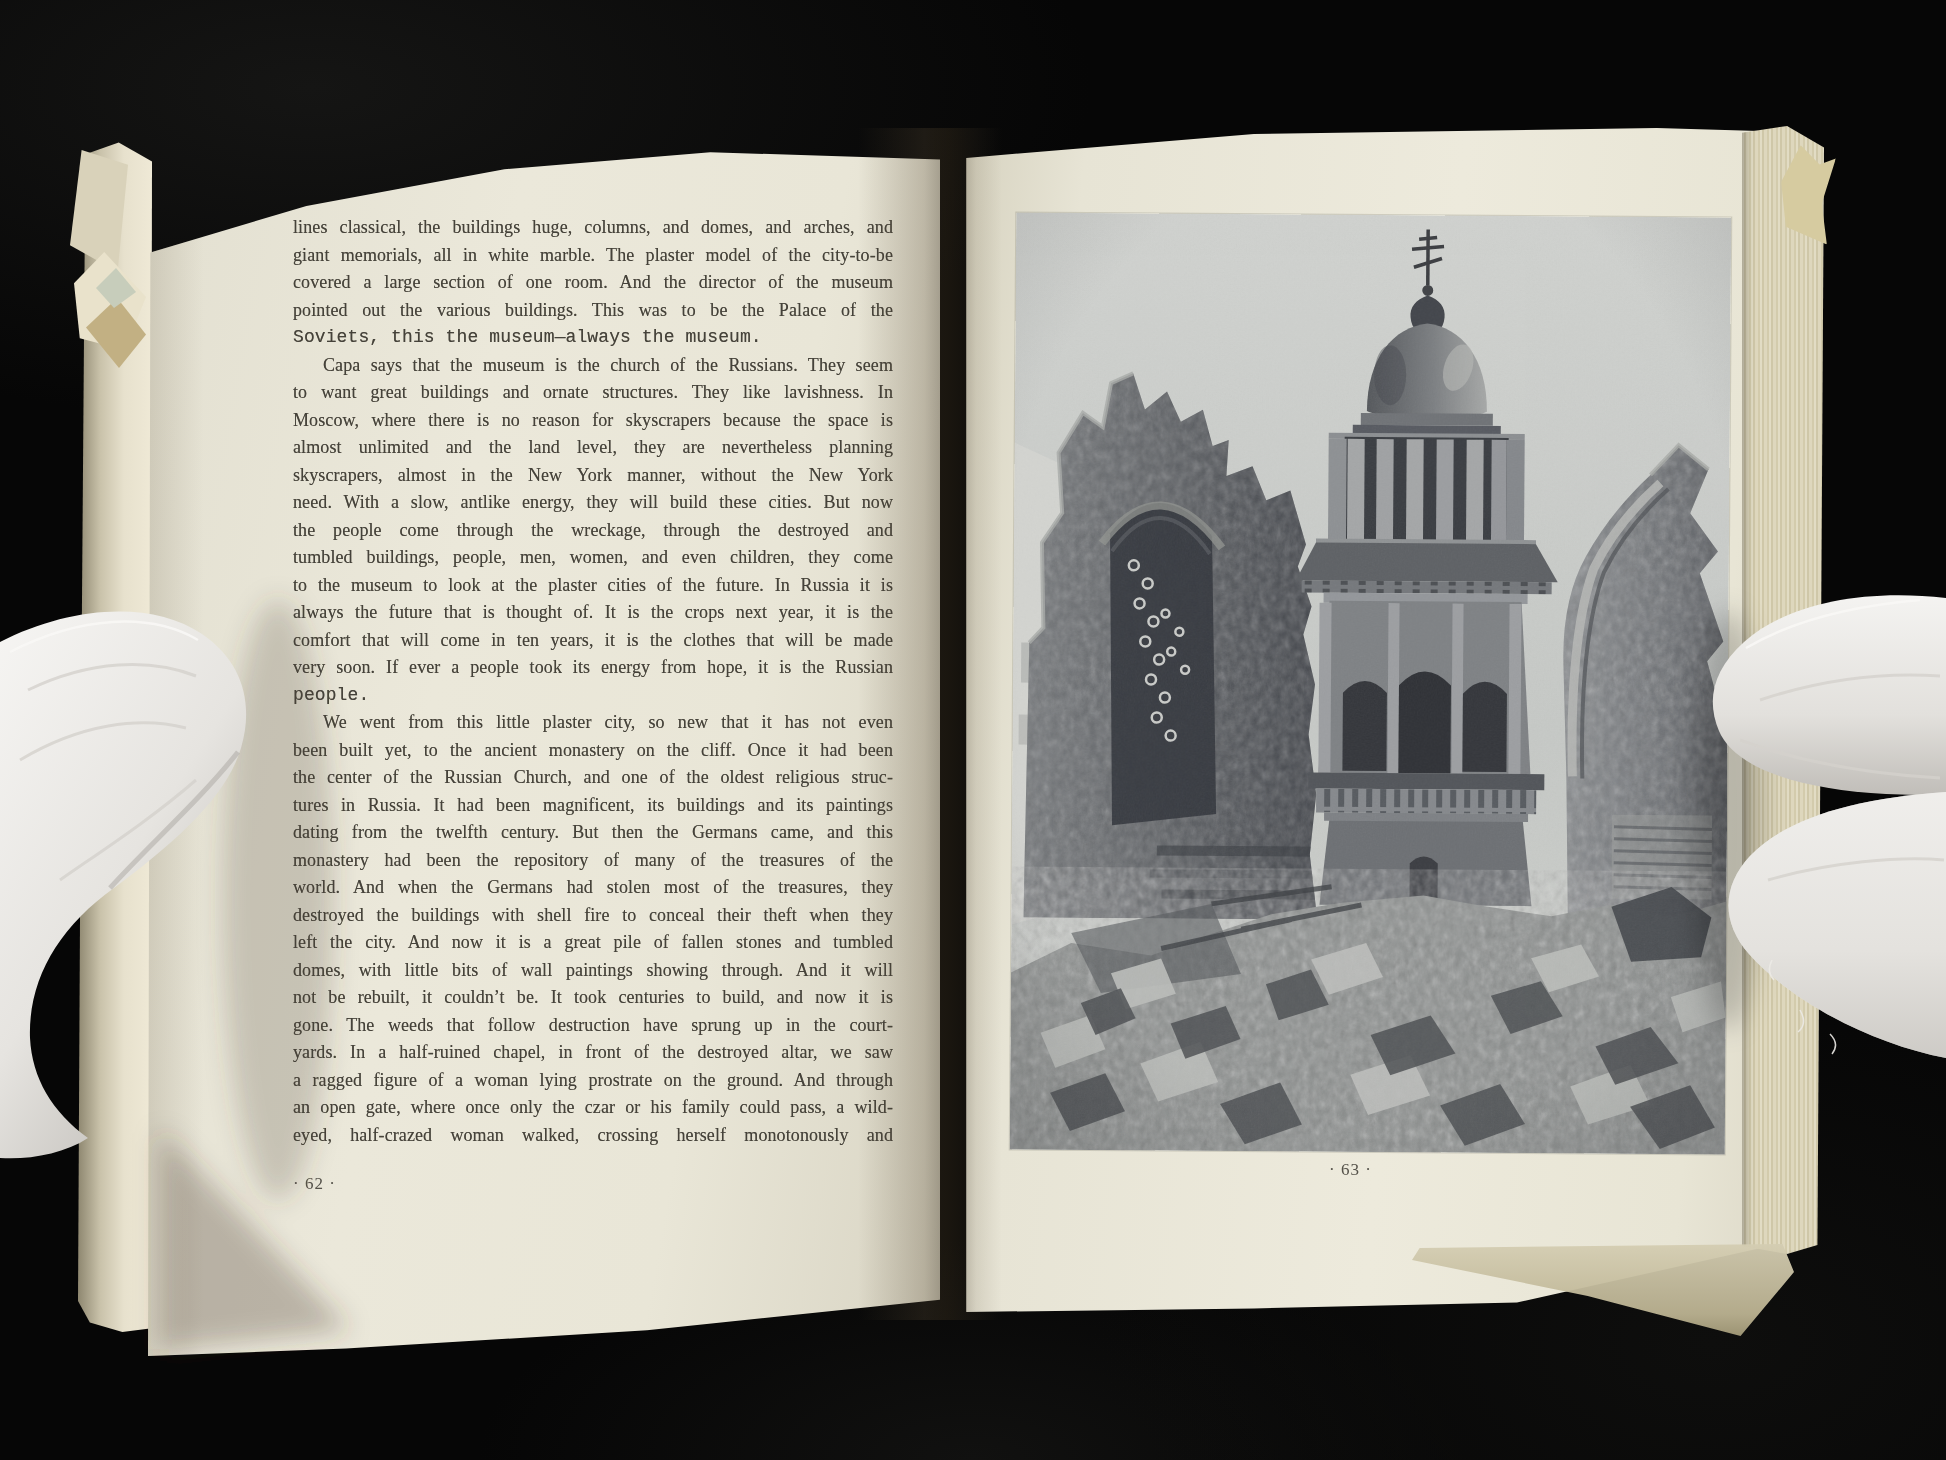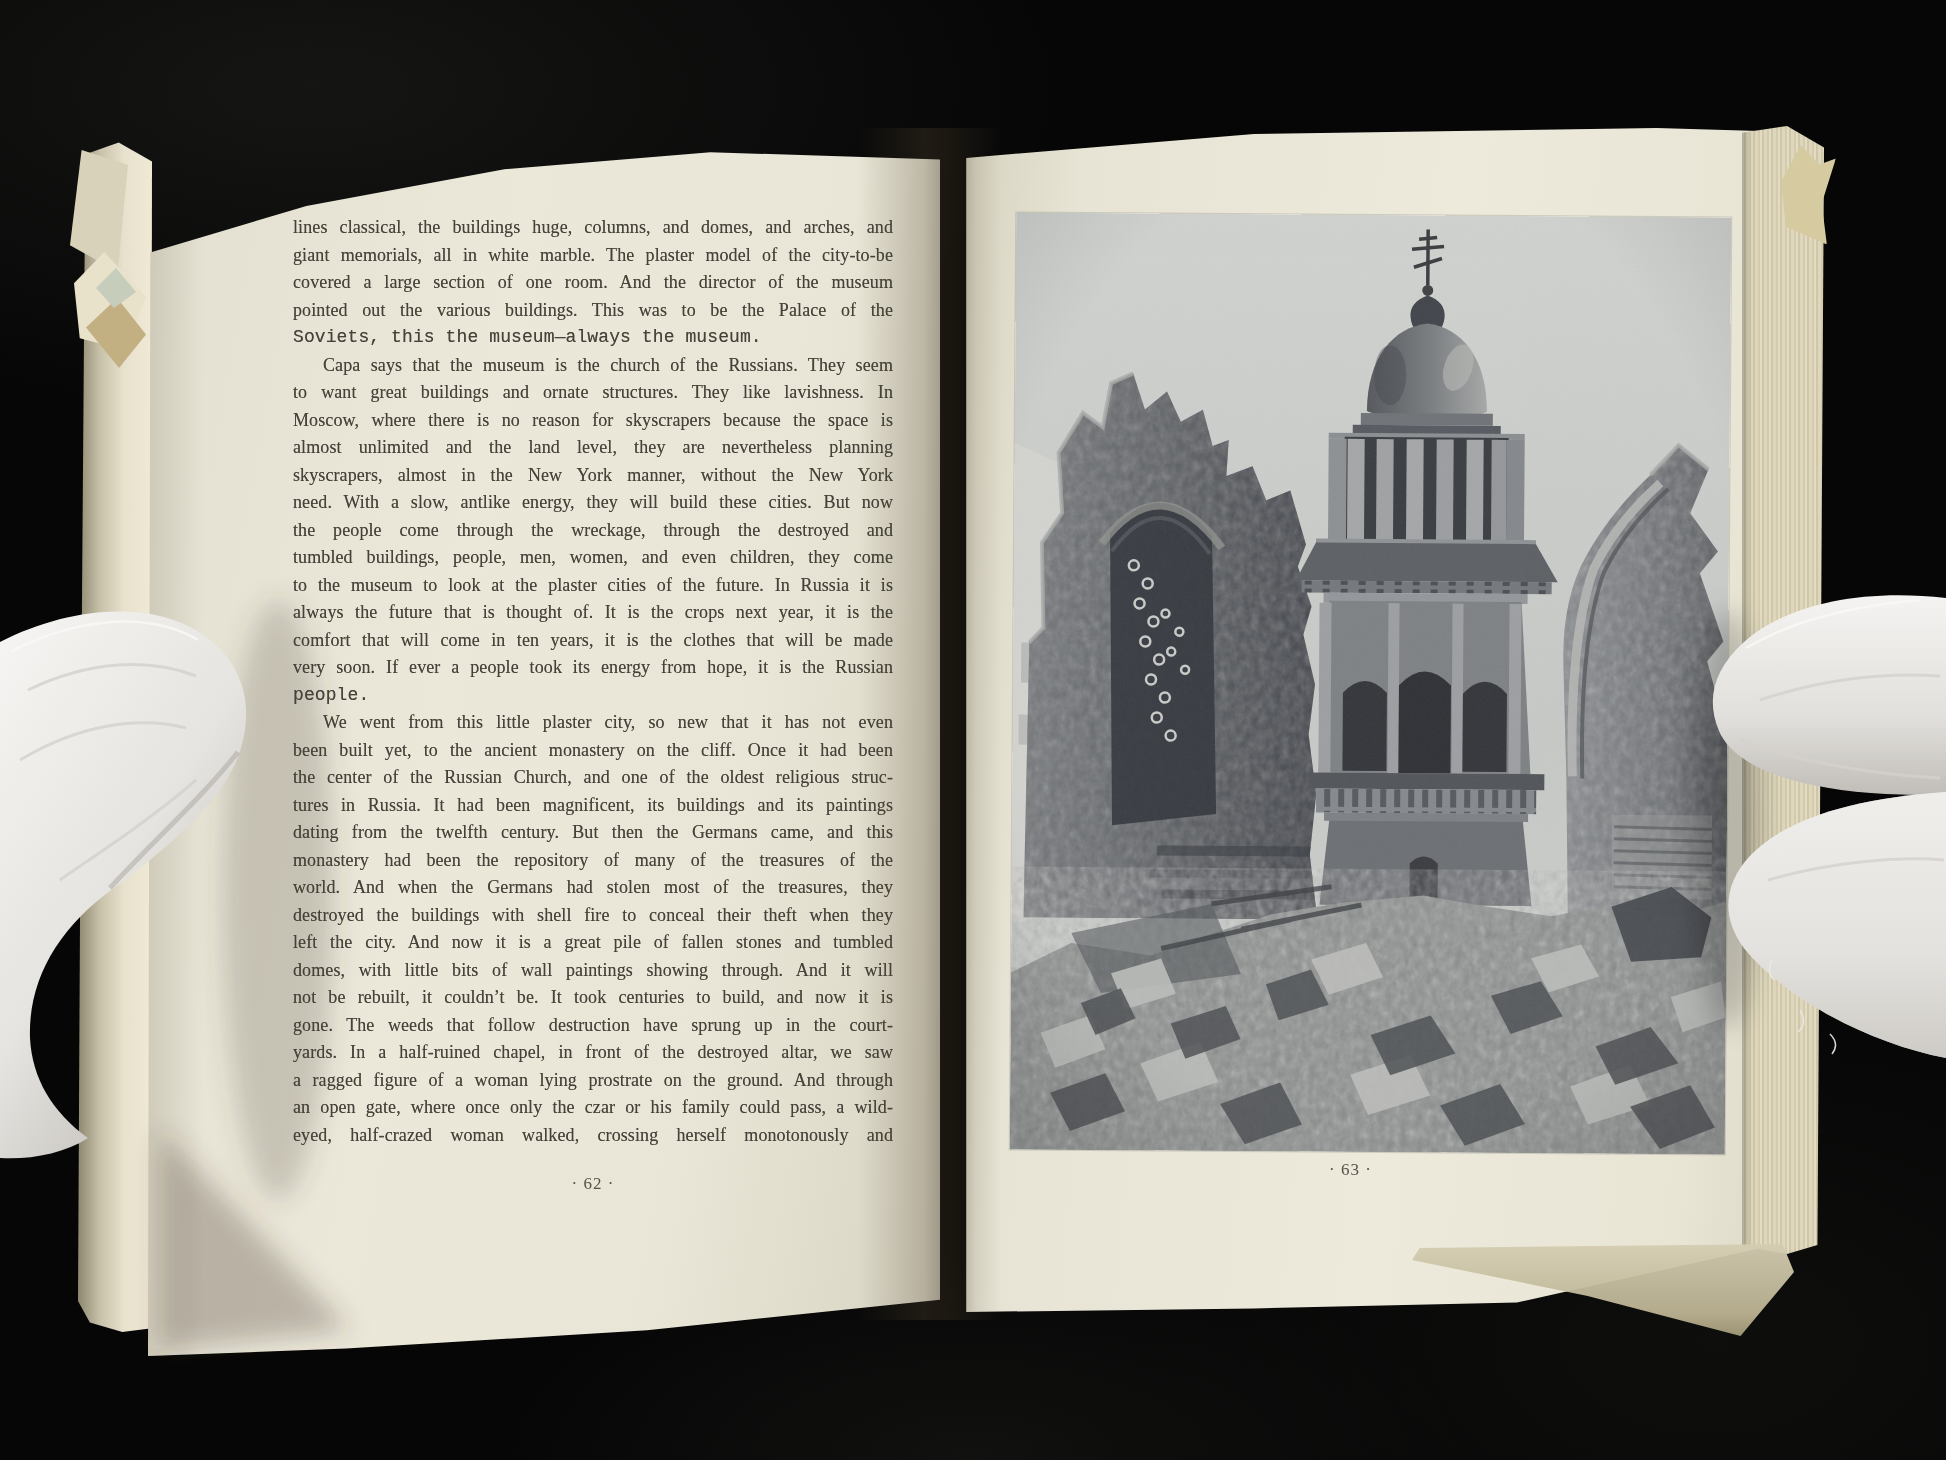--- a/index.html
+++ b/index.html
@@ -54,21 +54,21 @@
   
   .text-block{position:absolute;left:145px;top:74px;width:600px;color:#45423a;
     font-size:18px;line-height:27.5px;letter-spacing:0.1px;
     text-shadow:0 0 0.5px rgba(64,58,46,0.55);}
   .line{text-align:justify;height:27.5px;overflow:hidden;}
   .line::after{content:"";display:inline-block;width:100%;}
   .line.para-end{text-align:left;font-family:Liberation Mono, monospace;}
   .line.para-end::after{content:none;}
   .line.indent{padding-left:30px;width:570px;}
   .pageno{position:absolute;color:#55524a;font-size:17px;letter-spacing:1px;}
-  .pageno-left{left:145px;top:1034px;width:600px;text-align:center;}
+  .pageno-left{left:145px;top:1034px;width:600px;}
   .pageno-right{left:35px;top:1038px;width:715px;text-align:center;}
 
   
   .photo{position:absolute;left:55px;top:93px;width:715px;height:937px;
     transform:rotate(0.4deg);box-shadow:0 0 0 1px rgba(120,118,108,0.25);}
   .photo svg{display:block;width:100%;height:100%;}
 
   .gloves{position:absolute;left:0;top:0;width:1946px;height:1460px;pointer-events:none;}
 </style>
 </head>

